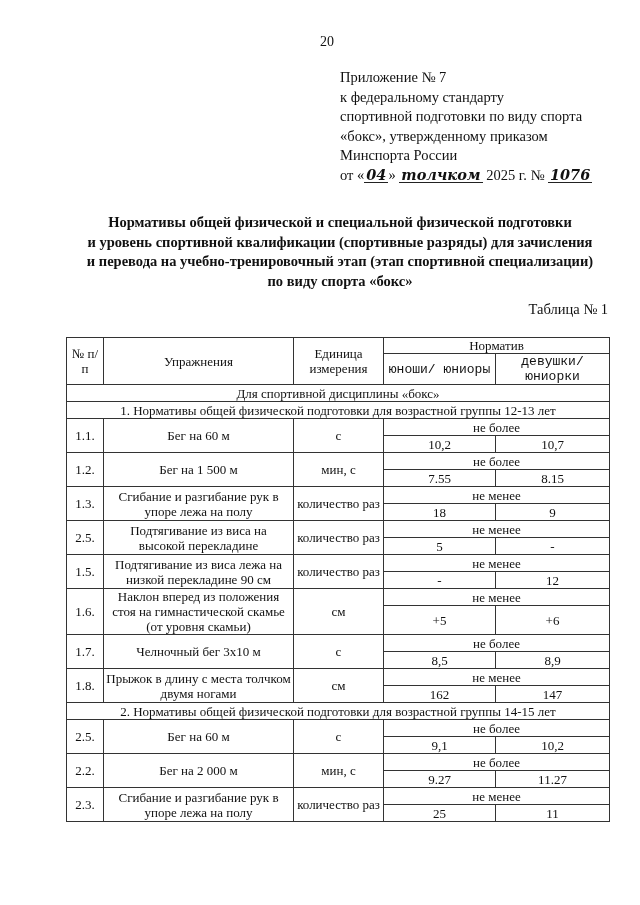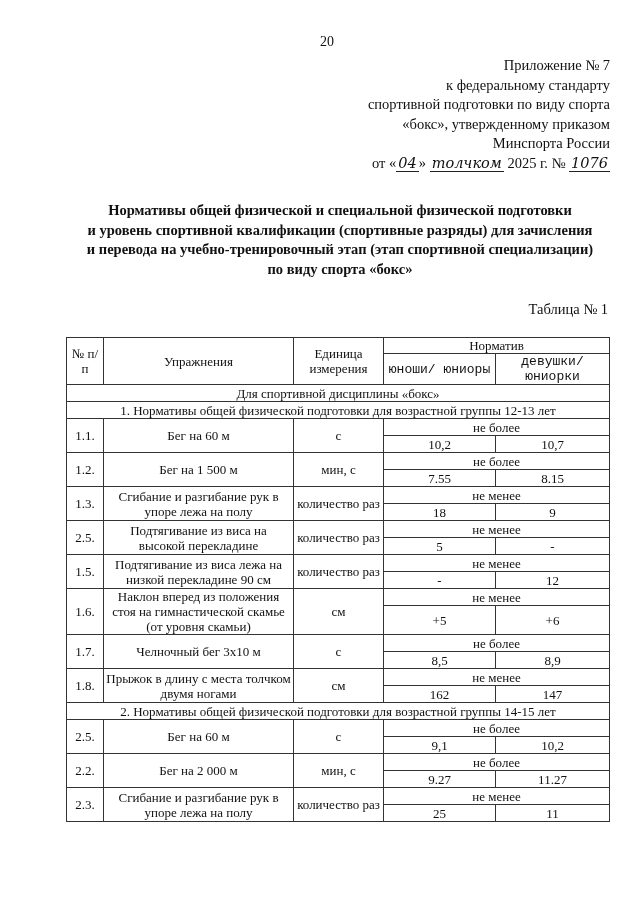--- a/index.html
+++ b/index.html
@@ -1,24 +1,24 @@
 <!DOCTYPE html>
 <html><head>
   <meta charset="utf-8">
   <style>
     html, body { margin: 0; padding: 0; background: #ffffff; }
     body { width: 640px; height: 905px; position: relative; overflow: hidden;
            font-family: "Liberation Serif", "DejaVu Serif", serif; color: #111; }
     .page-number { position: absolute; left: 320px; top: 34px; font-size: 14px; }
-    .annex { position: absolute; left: 340px; top: 56px; width: 270px; text-align: right;
+    .annex { position: absolute; left: 340px; top: 68px; width: 270px; text-align: left;
              font-size: 14.5px; line-height: 19.5px; }
     .annex .sigline { white-space: nowrap; }
-    .hand { font-family: "DejaVu Serif", serif; font-style: italic; font-weight: normal;
+    .hand { font-family: "DejaVu Serif", serif; font-style: italic; font-weight: bold;
             display: inline-block; border-bottom: 1px solid #222; line-height: 15px; padding: 0 2px; }
-    .title { position: absolute; left: 60px; top: 201px; width: 560px; text-align: center;
+    .title { position: absolute; left: 60px; top: 213px; width: 560px; text-align: center;
              font-weight: bold; font-size: 14.5px; line-height: 19.5px; }
     .table-label { position: absolute; right: 32px; top: 301px; font-size: 14.5px; }
     table.norms { position: absolute; left: 66px; top: 337px; width: 543px;
                   border-collapse: collapse; font-size: 13px; table-layout: fixed; }
     table.norms td, table.norms th { border: 1px solid #333; text-align: center; vertical-align: middle;
                   padding: 0 2px; font-weight: normal; line-height: 15px; }
     col.c1 { width: 37px; } col.c2 { width: 190px; } col.c3 { width: 90px; }
     col.c4 { width: 112px; } col.c5 { width: 114px; }
     tr.h1 th { height: 14px; }
     tr.h2 th { height: 30px; font-family: Liberation Mono, monospace; }

